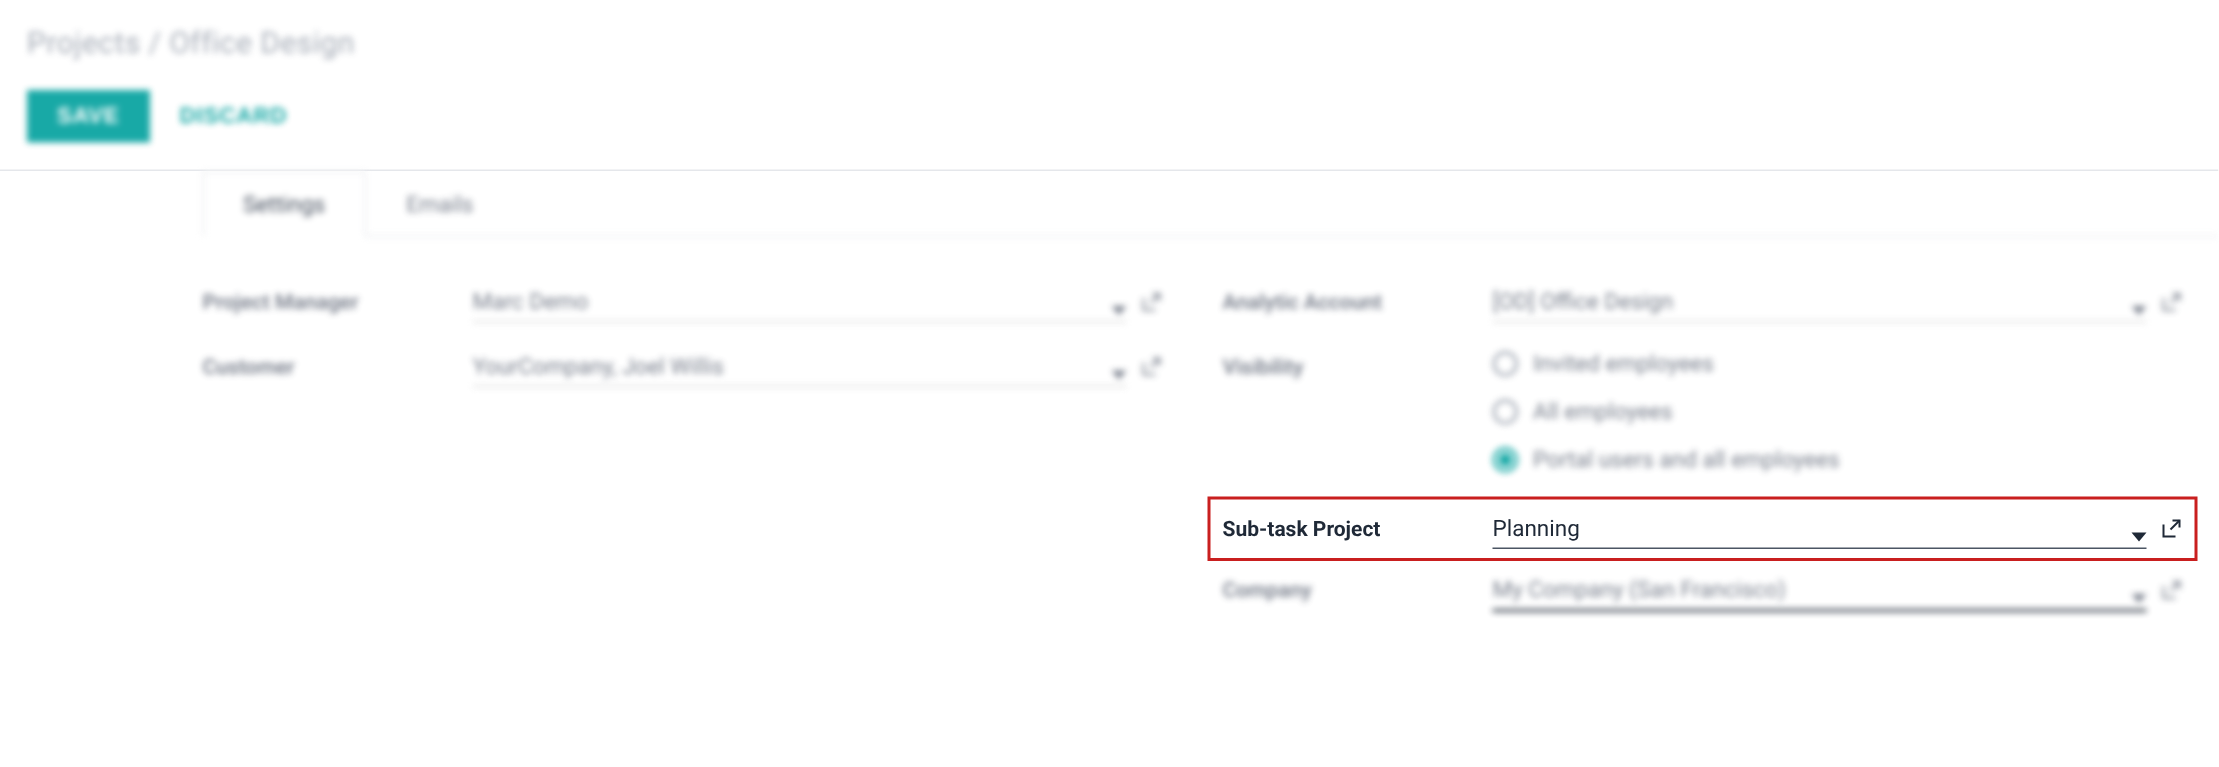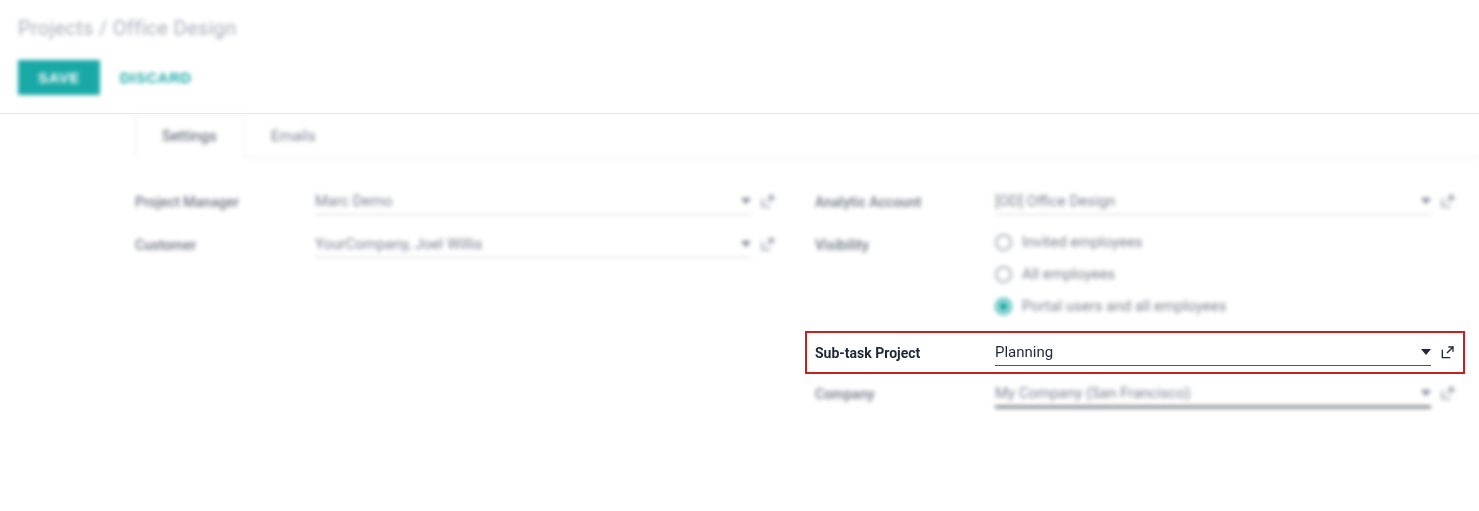--- a/index.html
+++ b/index.html
@@ -87,21 +87,21 @@
   }
   .field {
     flex: 1;
     display: flex;
     align-items: center;
     gap: 8px;
   }
   .m2o {
     flex: 1;
     display: flex;
-    align-items: center;
+    align-items: flex-end;
     border-bottom: 1px solid #cfcfcf;
     padding: 4px 0;
     color: #6b7280;
     font-size: 15px;
     cursor: text;
   }
   .m2o.sharp {
     color: #1f2937;
     border-bottom-color: #4b5563;
   }

